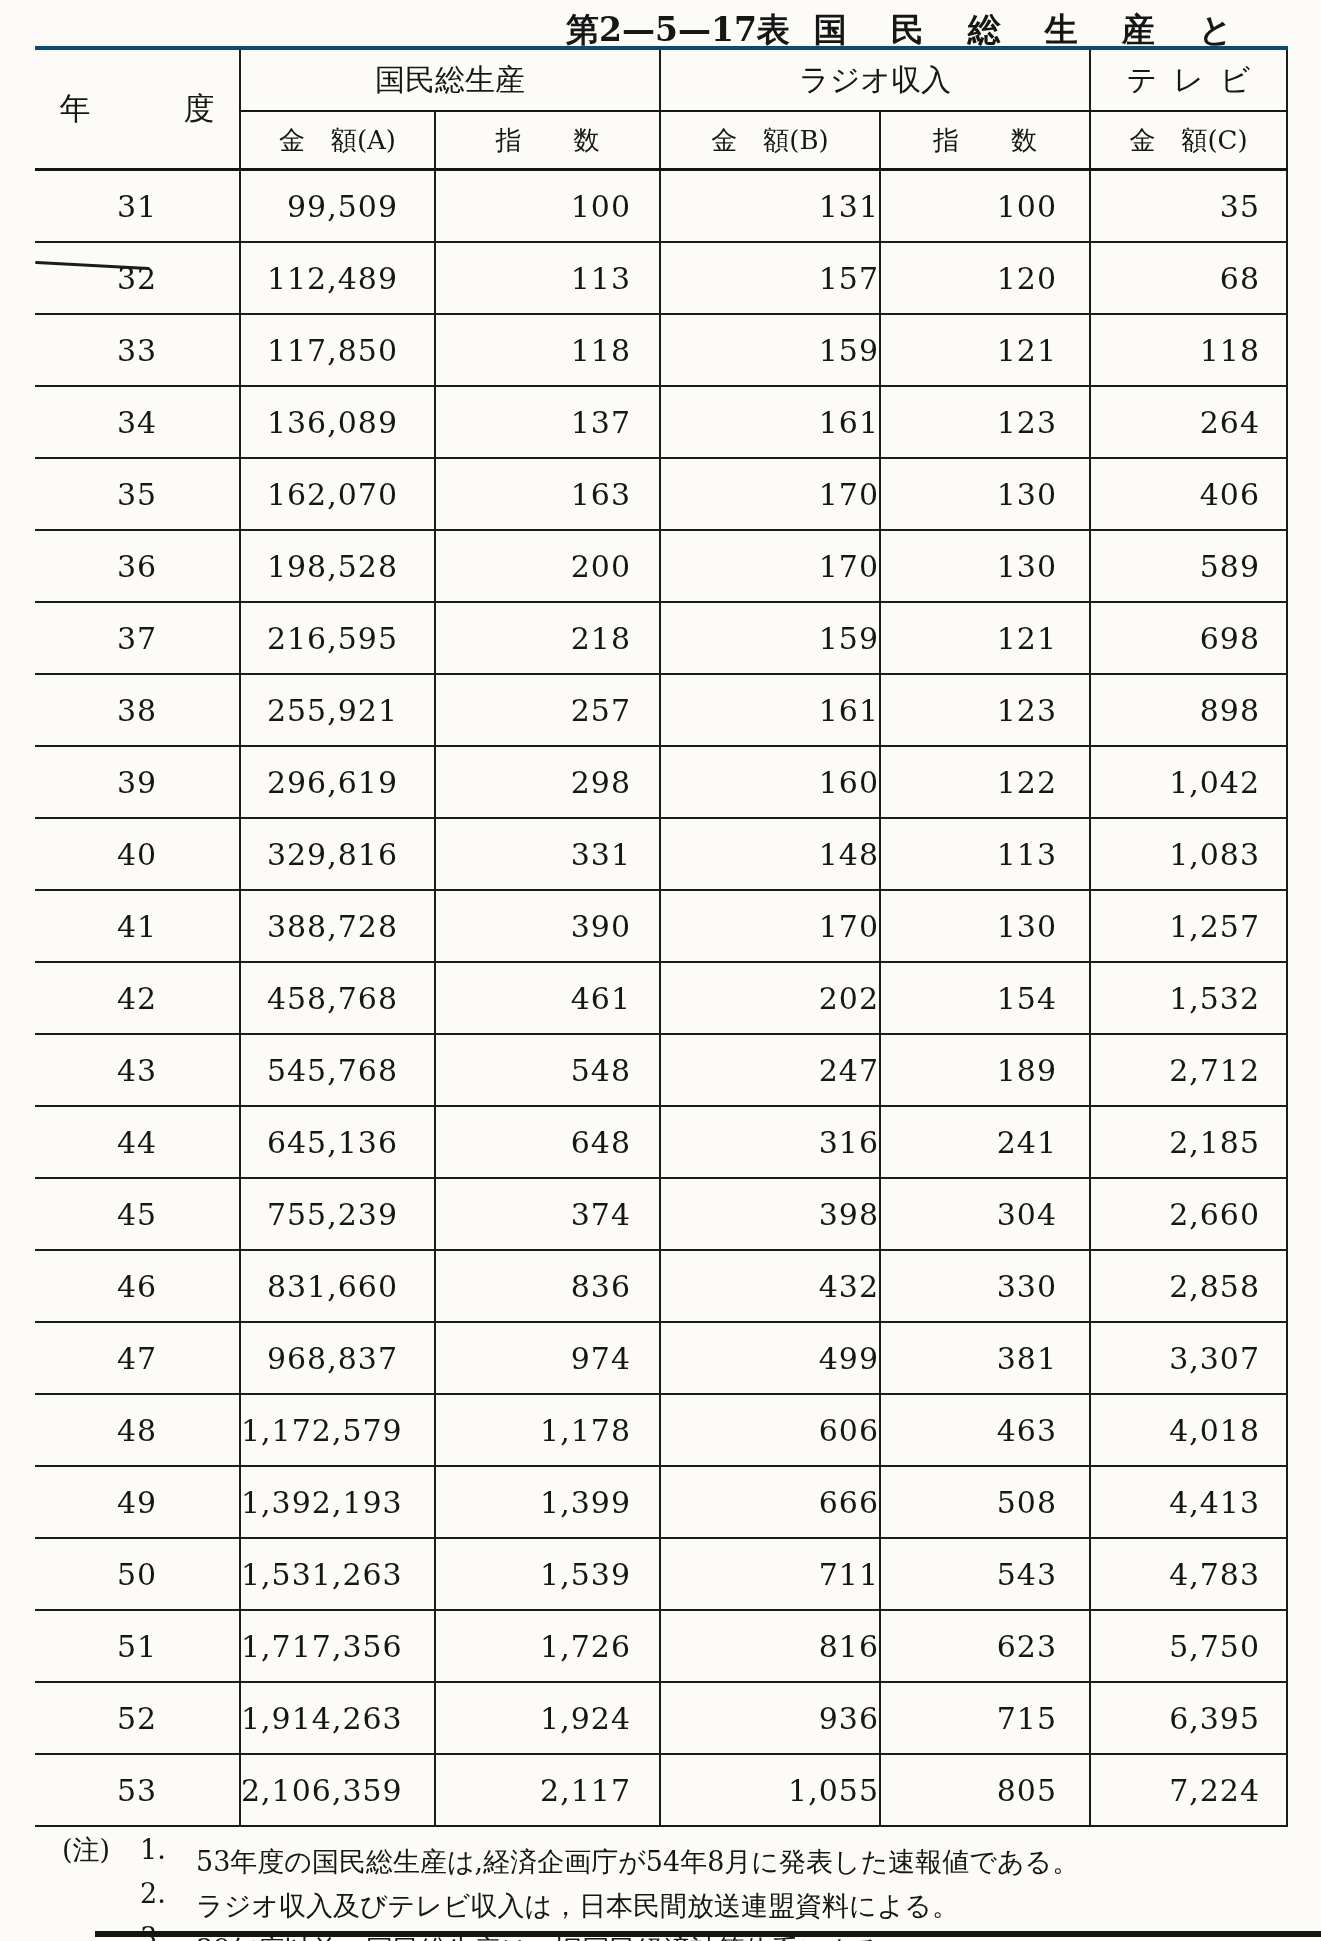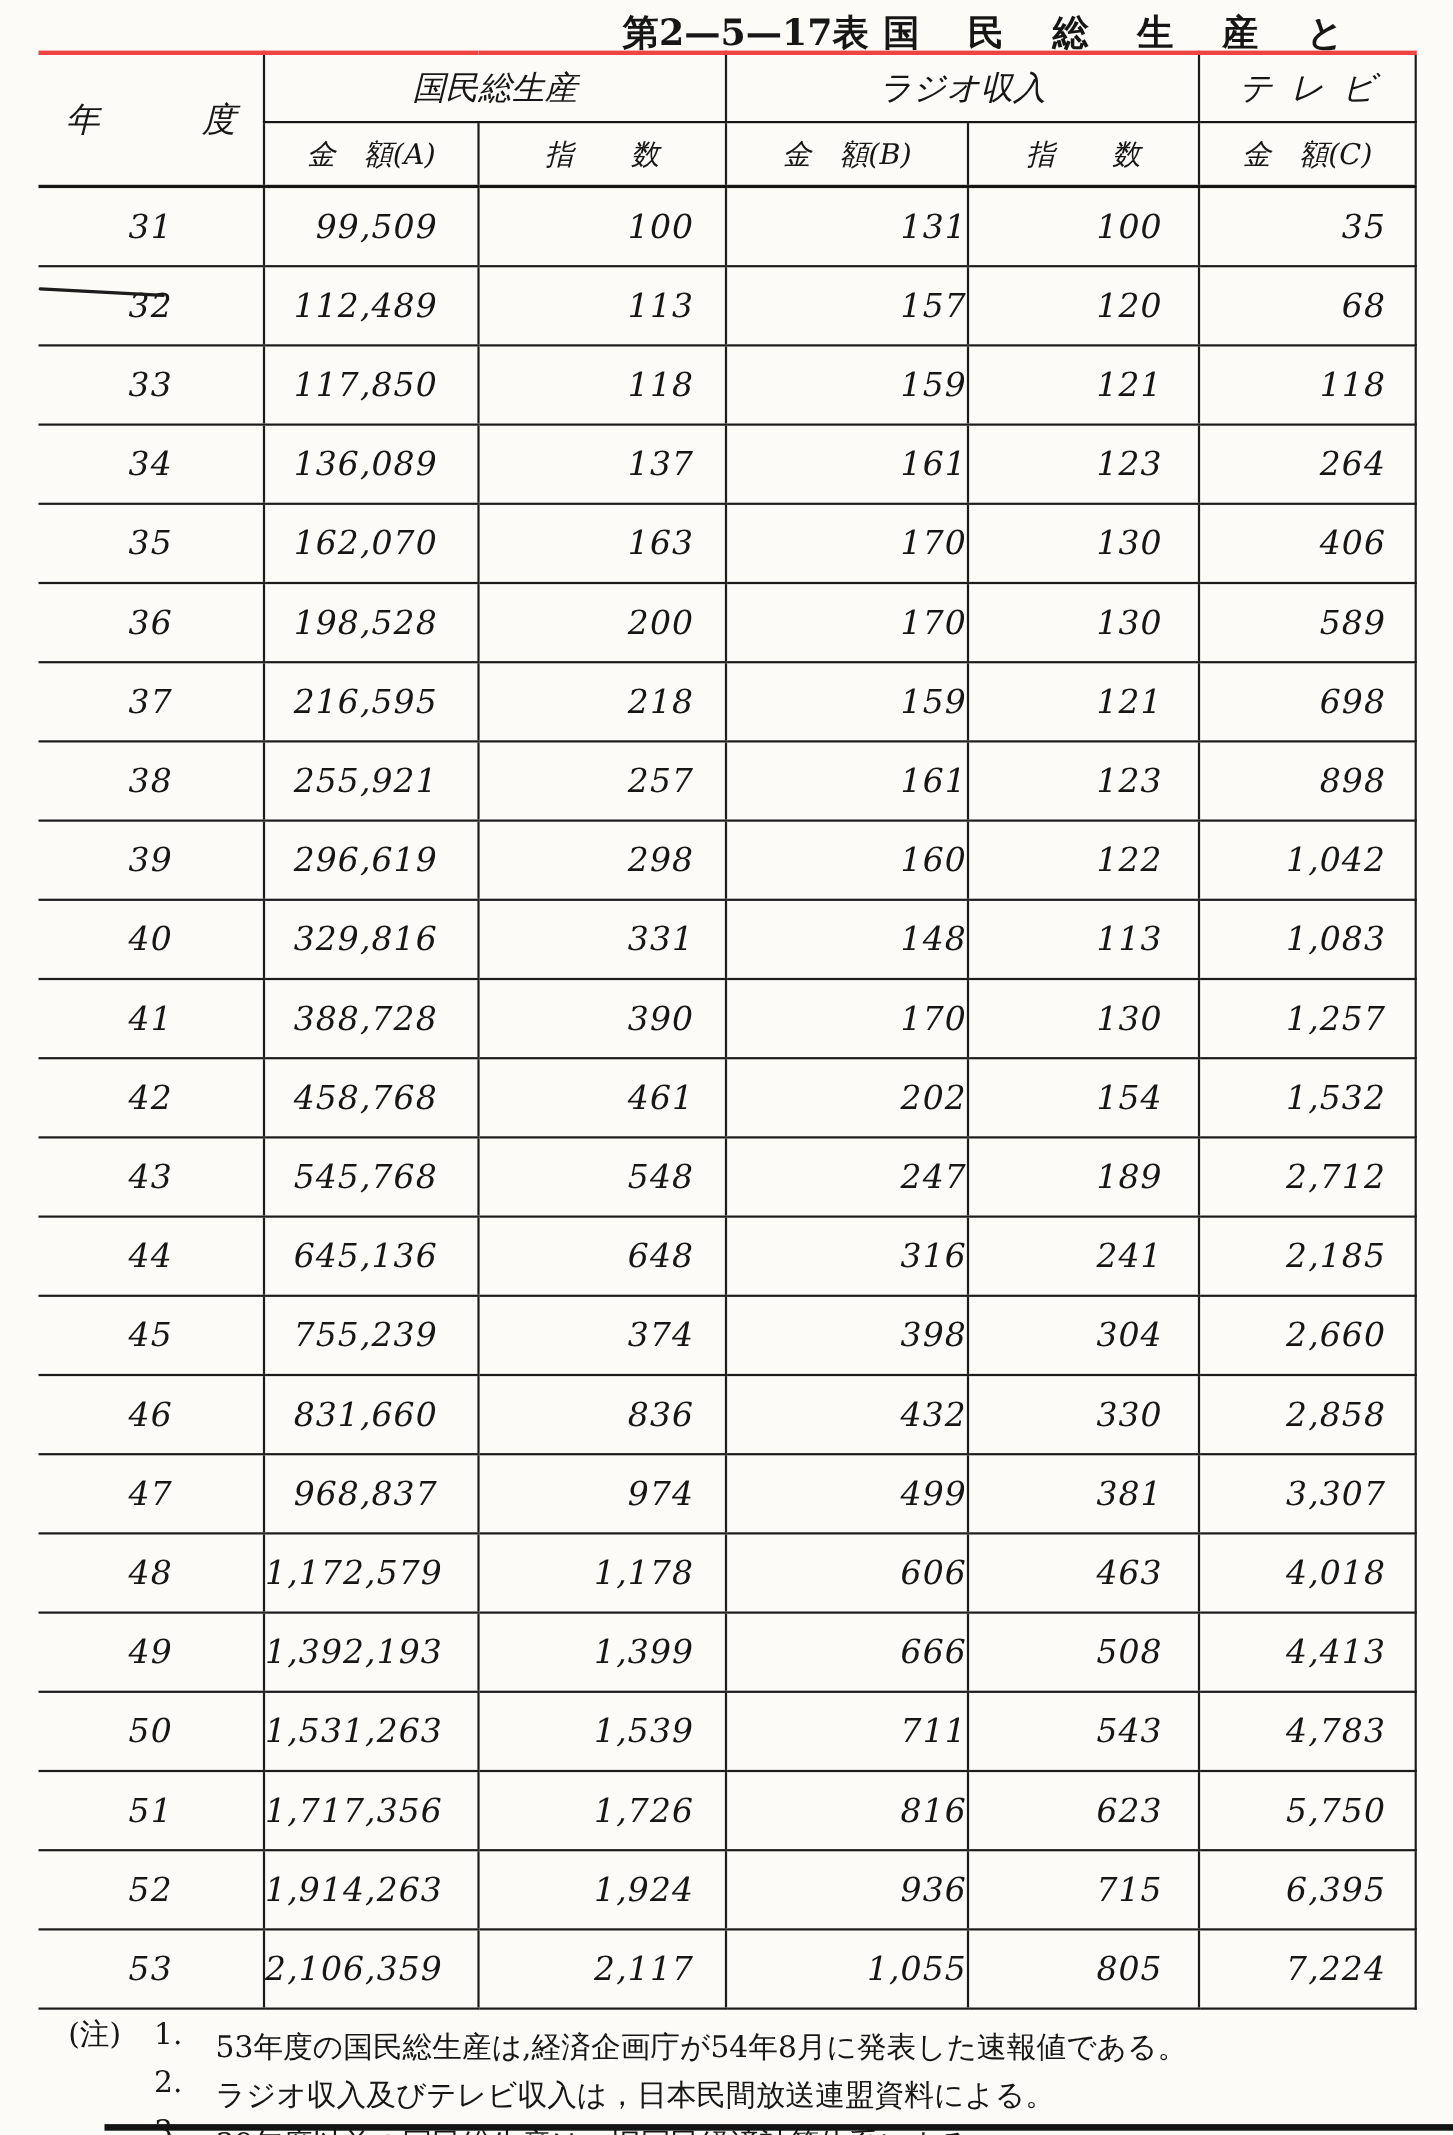--- a/index.html
+++ b/index.html
@@ -3,27 +3,26 @@
 <meta charset="utf-8">
 <style>
   html,body{margin:0;padding:0;background:#e8e8e4;}
   .page{
     position:relative;width:1321px;height:1941px;margin:0 auto;
     background:#fcfbf7;color:#161616;overflow:hidden;
     font-family:"DejaVu Serif","Liberation Serif",serif;
   }
   
   .title{position:absolute;top:8px;left:566px;font-size:33px;font-weight:bold;white-space:nowrap;}
-  .title .t-main{margin-left:13px;letter-spacing:44px;}
+  .title .t-main{margin-left:24px;letter-spacing:44px;}
   
   table.gtable{
     position:absolute;left:35px;top:46px;width:1252px;
     border-collapse:collapse;table-layout:fixed;
-    border-top:4px solid #ef4444;
-    font-style:italic;
+    border-top:4px solid #0c4a6e;
   }
   th,td{padding:0;font-weight:normal;}
   .th-year{vertical-align:middle;text-align:center;font-size:31px;border-bottom:3px solid #141414;}
   .th-group{height:60px;vertical-align:middle;text-align:center;font-size:30px;border-bottom:2px solid #161616;}
   .th-sub{height:56px;vertical-align:middle;text-align:center;font-size:26px;border-bottom:3px solid #141414;}
   tbody td{height:70px;vertical-align:middle;font-size:30px;letter-spacing:1px;border-bottom:2px solid #1c1c1c;}
   .bl{border-left:2px solid #1c1c1c;}
   .br{border-right:2px solid #1c1c1c;}
   .td-year{text-align:center;}
   .td-num{text-align:right;}

